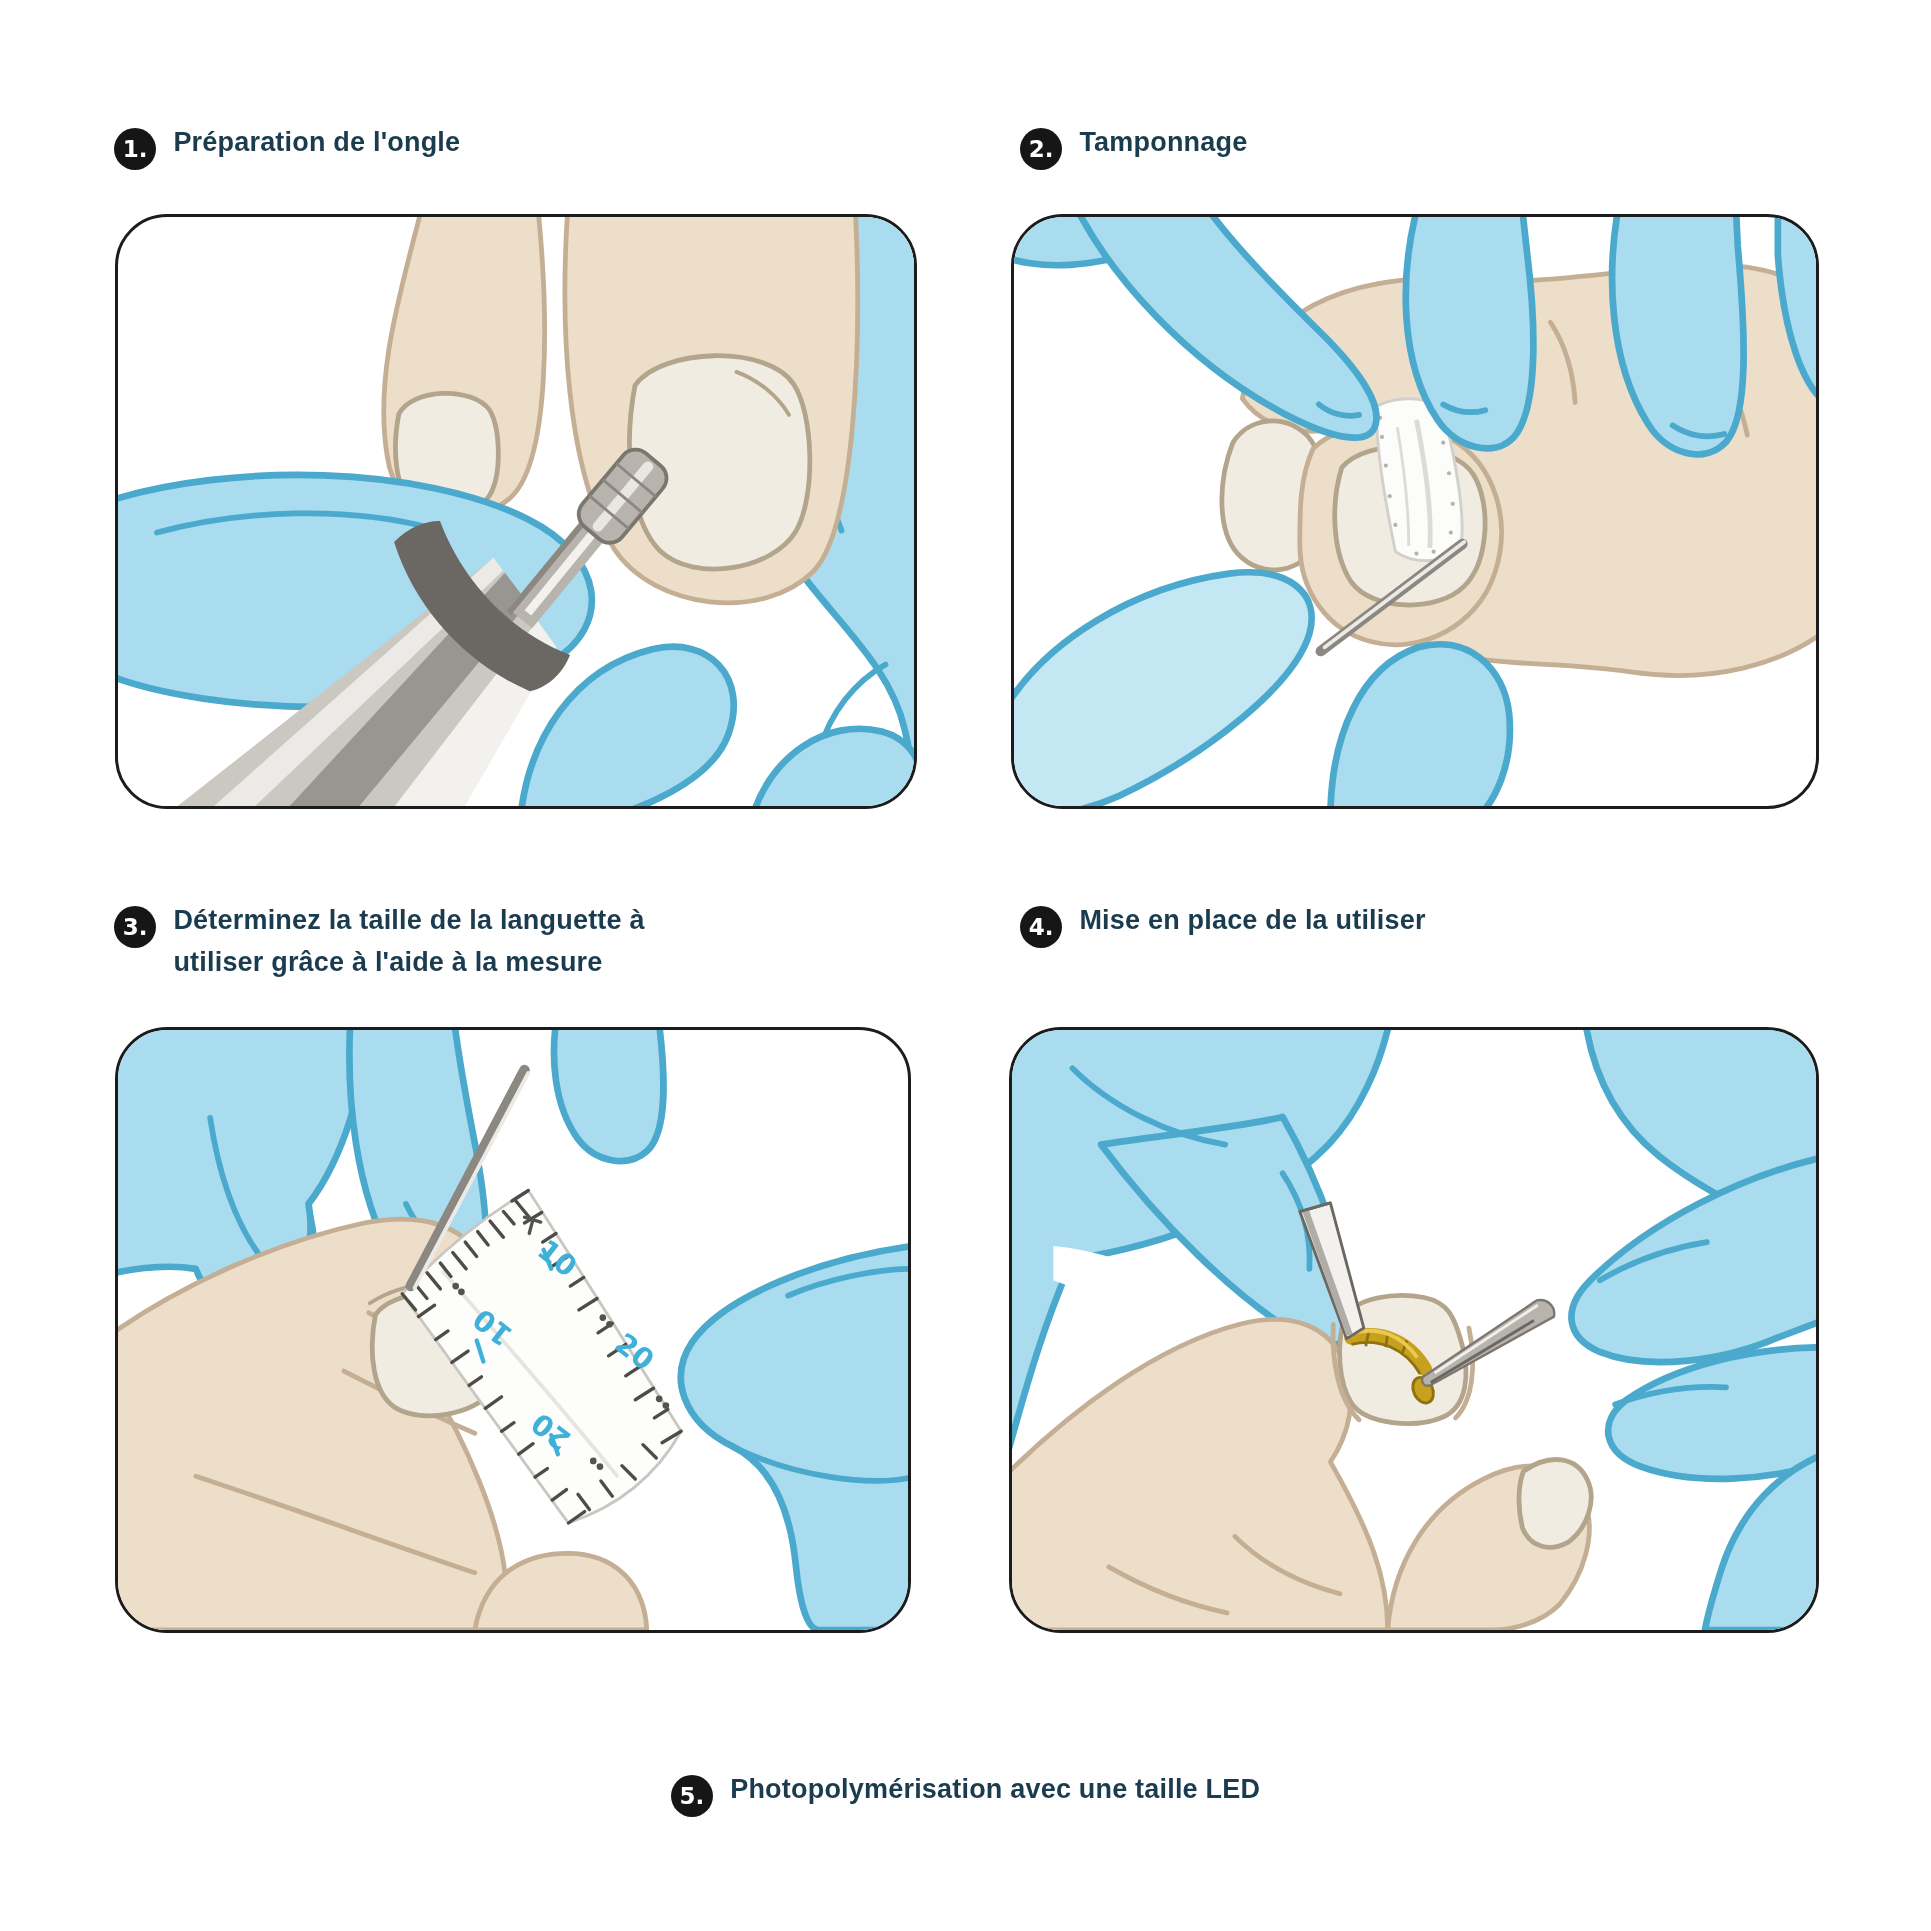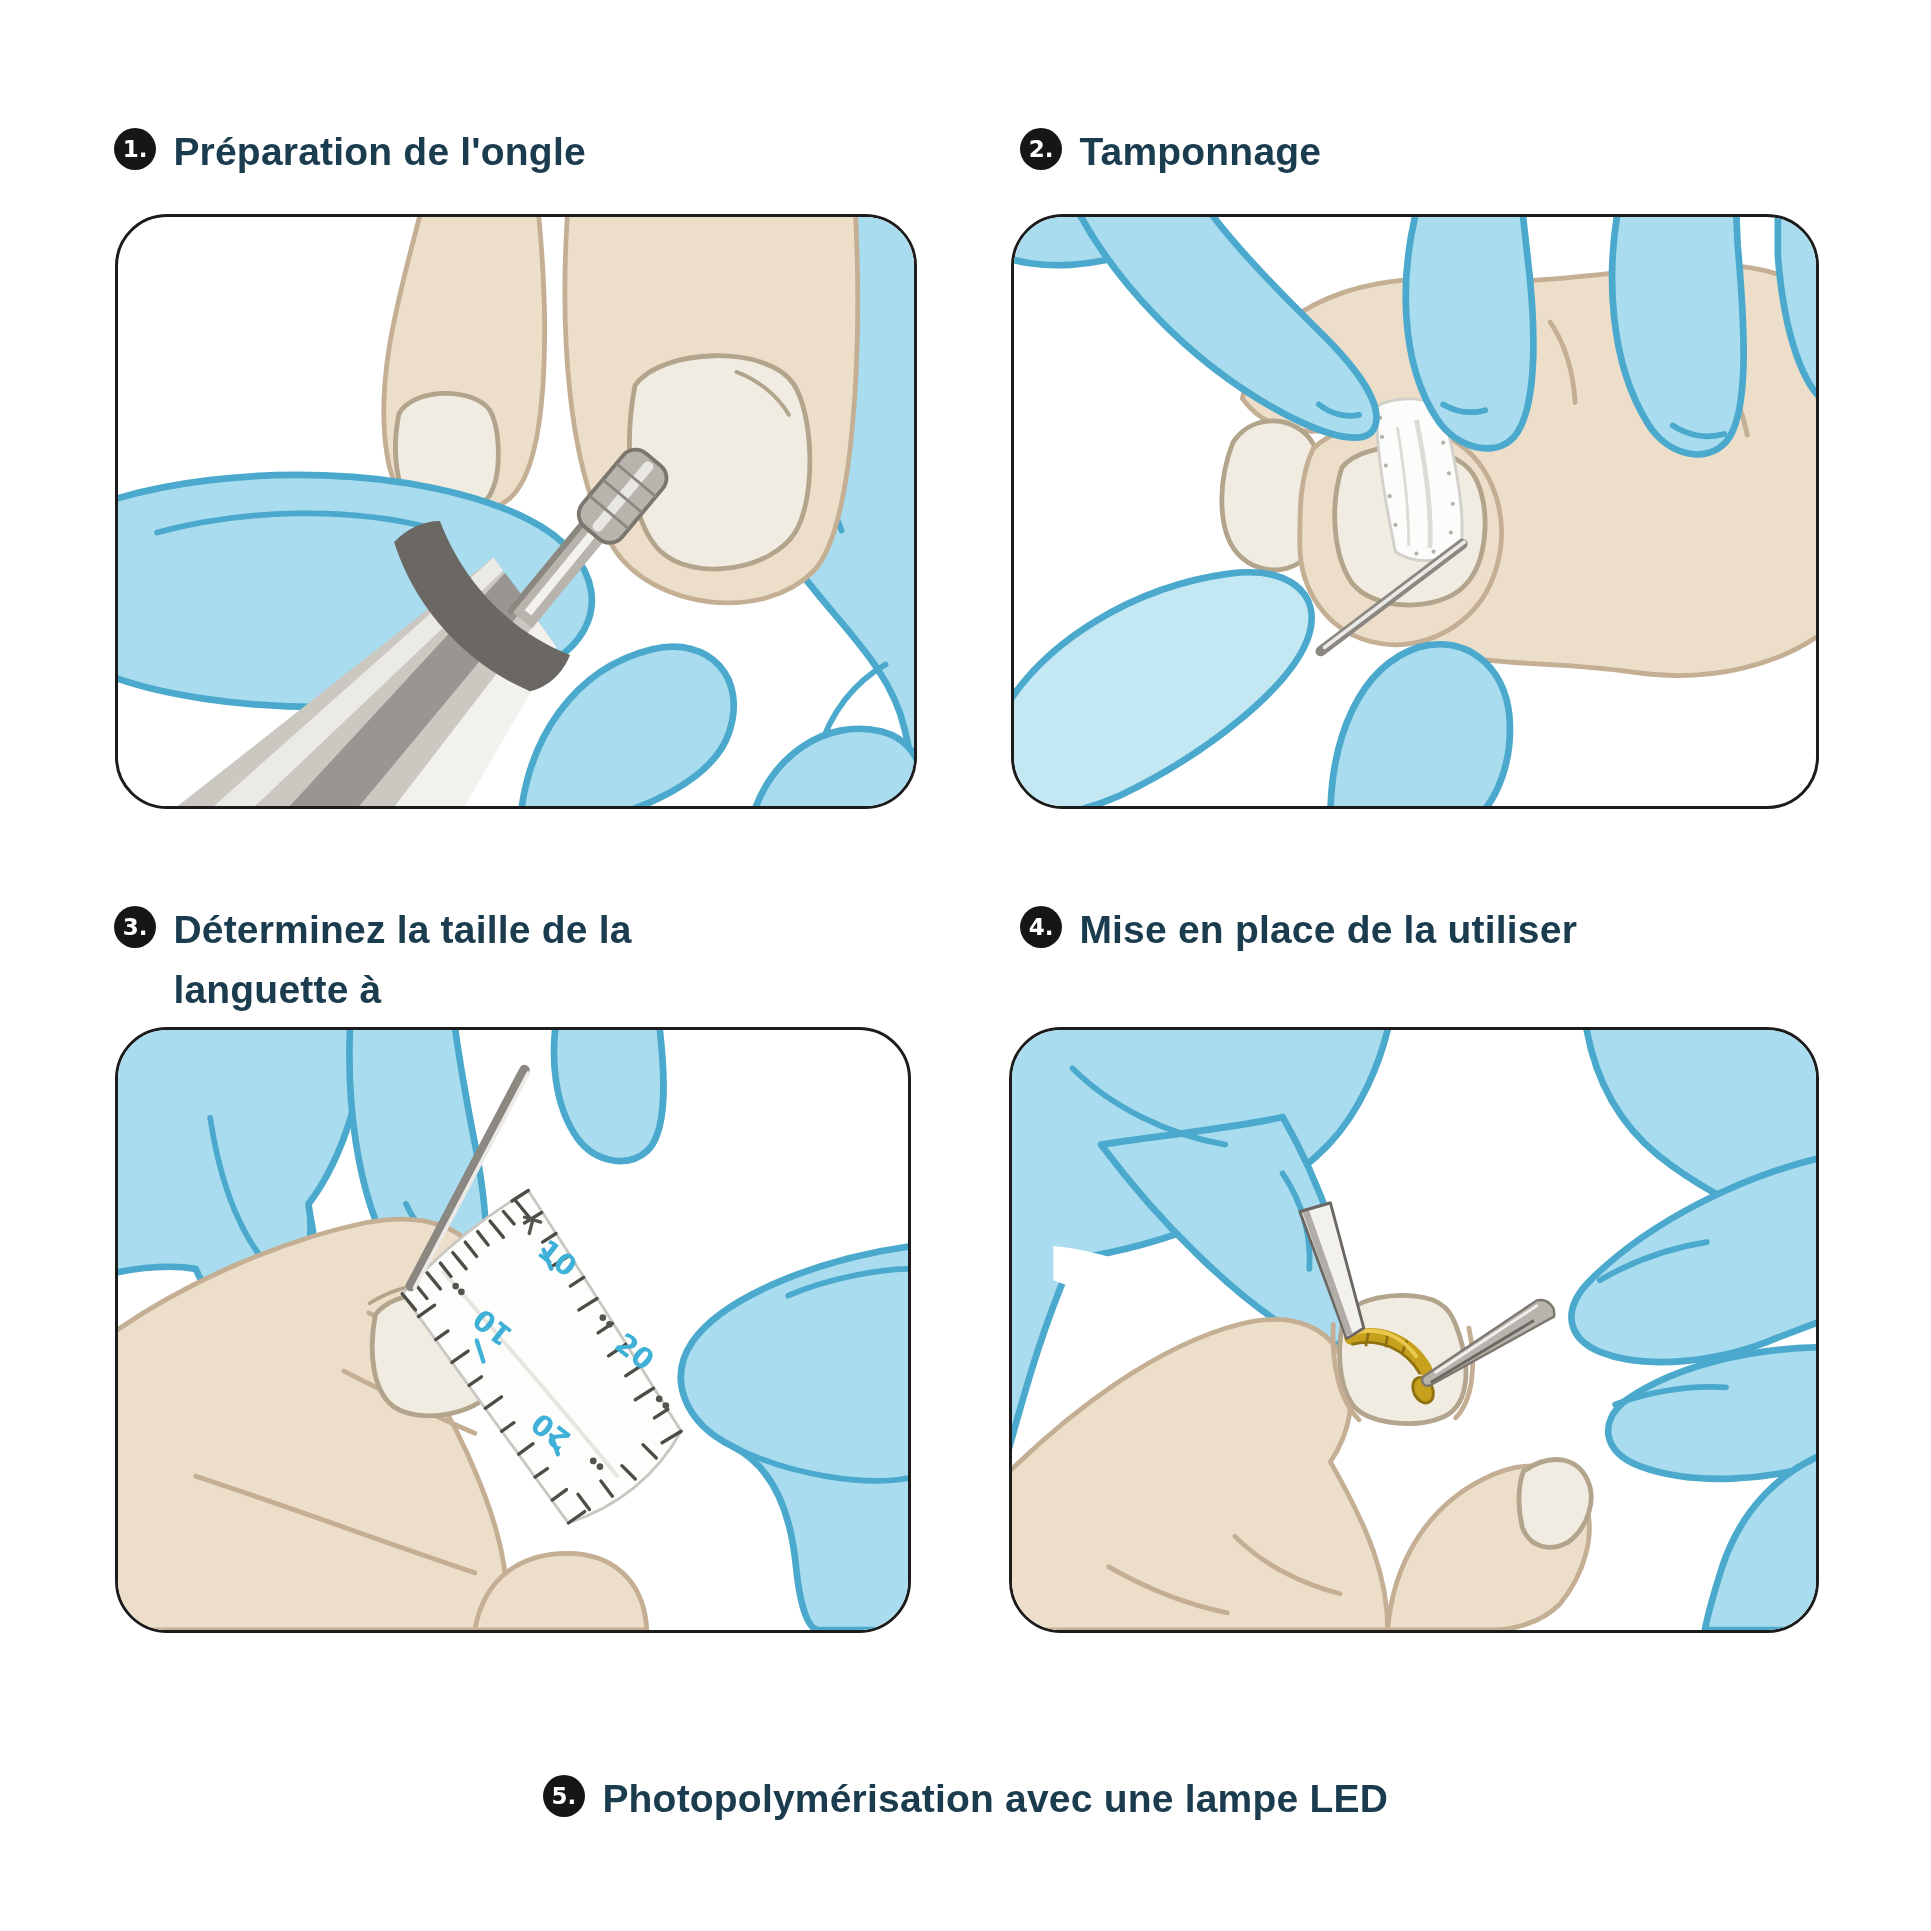--- a/index.html
+++ b/index.html
@@ -16,21 +16,21 @@
   }
   *{margin:0;padding:0;box-sizing:border-box}
   html,body{width:1931px;height:1931px;background:var(--page-bg);
     font-family:"Liberation Sans", sans-serif;}
   body{position:relative;overflow:hidden}
   .step-header{position:absolute;display:flex;align-items:flex-start;gap:17.4px;}
   .badge{width:42px;height:42px;border-radius:50%;background:var(--badge-bg);
     color:var(--badge-text);display:flex;align-items:center;justify-content:center;
     font-weight:bold;font-size:23px;flex-shrink:0;margin-top:5.8px;
     font-family:"DejaVu Sans", sans-serif;}
-  .step-label{font-size:39px;font-weight:bold;color:var(--ink);line-height:1.55;
+  .step-label{font-size:27px;font-weight:bold;color:var(--ink);line-height:1.55;
     white-space:pre-line;letter-spacing:0.2px;}
   .panel{position:absolute;background:var(--panel-bg);border:3.9px solid var(--panel-border);
     border-radius:52px;overflow:hidden;}
   .panel svg{display:block;width:100%;height:100%;}
   
   .glove{fill:var(--glove-fill);stroke:var(--glove-line);stroke-width:7;stroke-linejoin:round}
   .glove-lt{fill:var(--glove-light);stroke:var(--glove-line);stroke-width:7;stroke-linejoin:round}
   .crease{fill:none;stroke:var(--glove-line);stroke-width:6;stroke-linecap:round}
   .skin{fill:var(--skin-fill);stroke:var(--skin-line);stroke-width:5;stroke-linejoin:round}
   .skinline{fill:none;stroke:var(--skin-line);stroke-width:5;stroke-linecap:round}
@@ -67,21 +67,21 @@
 <div class="step-header" id="h4" style="left:1020px;top:900px">
   <span class="badge">
       <span>4.</span>
     </span>
   <span class="step-label">Mise en place de la utiliser</span>
 </div>
 <div class="step-header" id="h5">
   <span class="badge">
       <span>5.</span>
     </span>
-  <span class="step-label">Photopolymérisation avec une lampe LED</span>
+  <span class="step-label">Photopolymérisation avec une taille LED</span>
 </div>
 
 <div class="panel" style="left:115px;top:214px;width:802px;height:595px">
 <svg viewBox="0 0 831 616">
   <path class="skin" d="M545,-14 C556,85 588,205 672,268 C744,312 802,314 845,284 L845,-14 Z"></path>
   <g>
     <path class="glove" d="M700,-14 C668,82 638,202 670,295 C704,393 802,446 822,536 C833,580 836,630 836,630 L845,630 L845,-14 Z"></path>
     <path class="crease" d="M752,28 C724,128 720,238 756,328"></path>
     <path class="crease" d="M802,468 C770,486 744,518 732,560"></path>
   </g>

